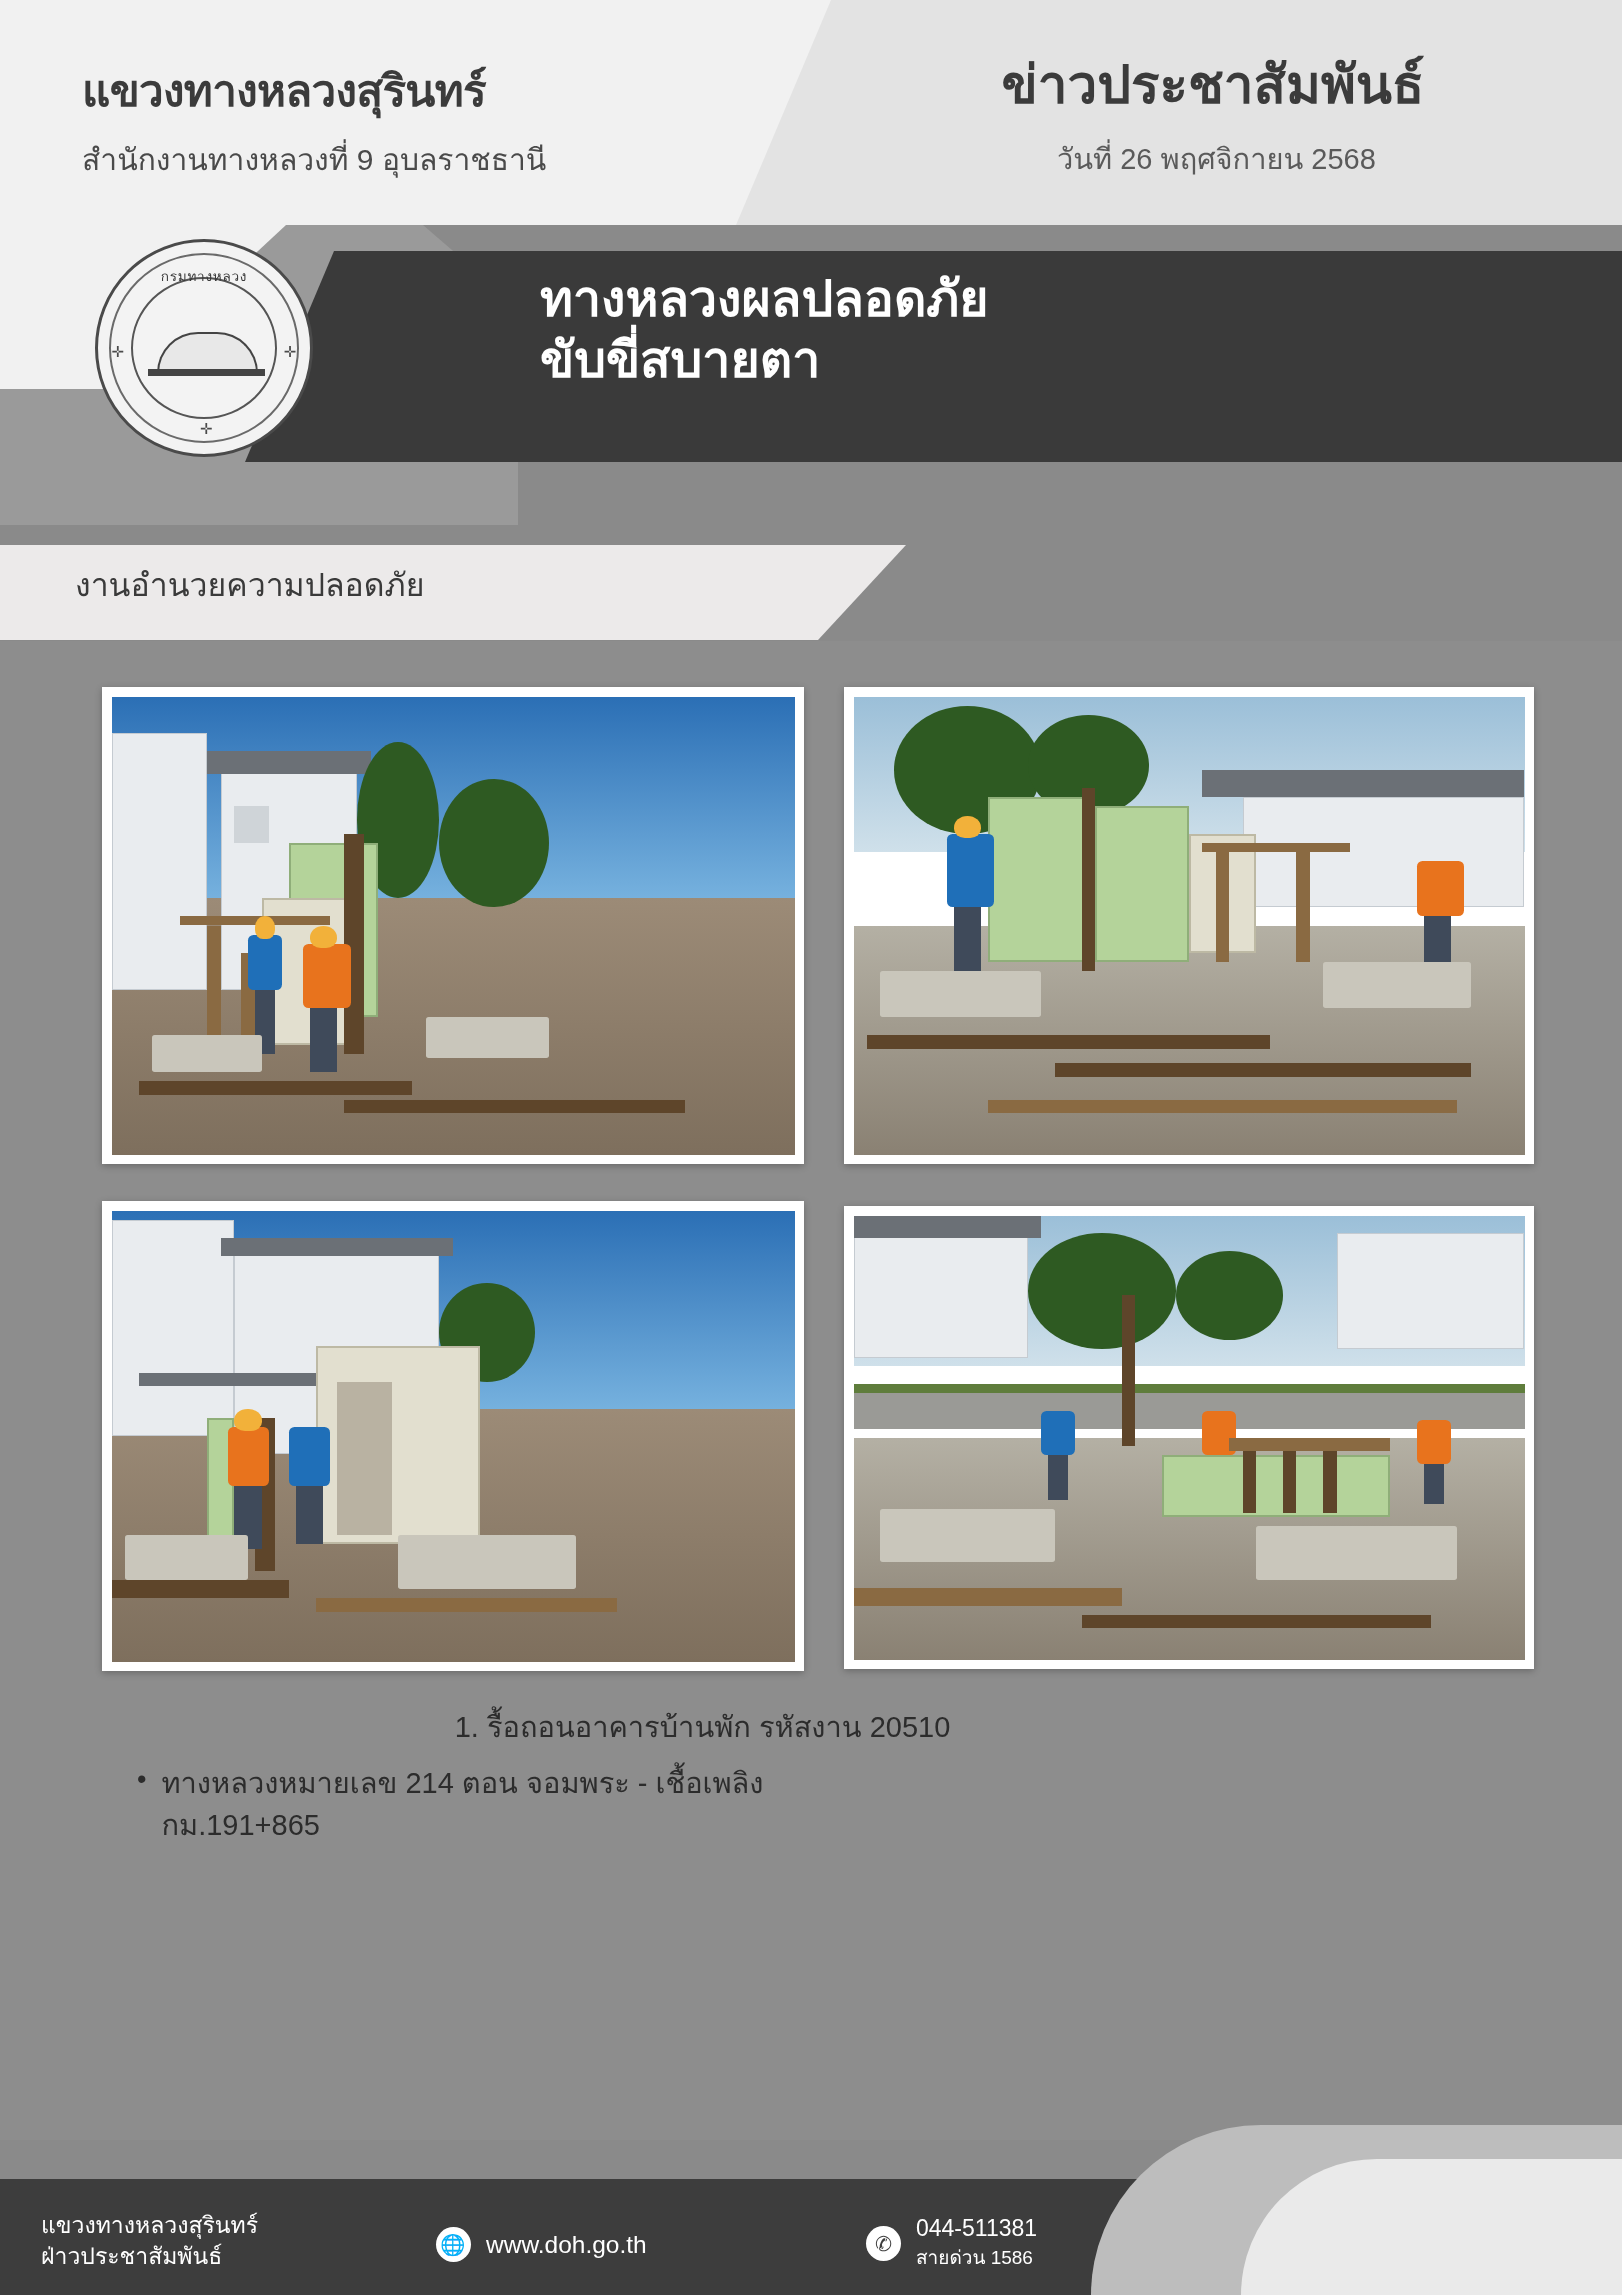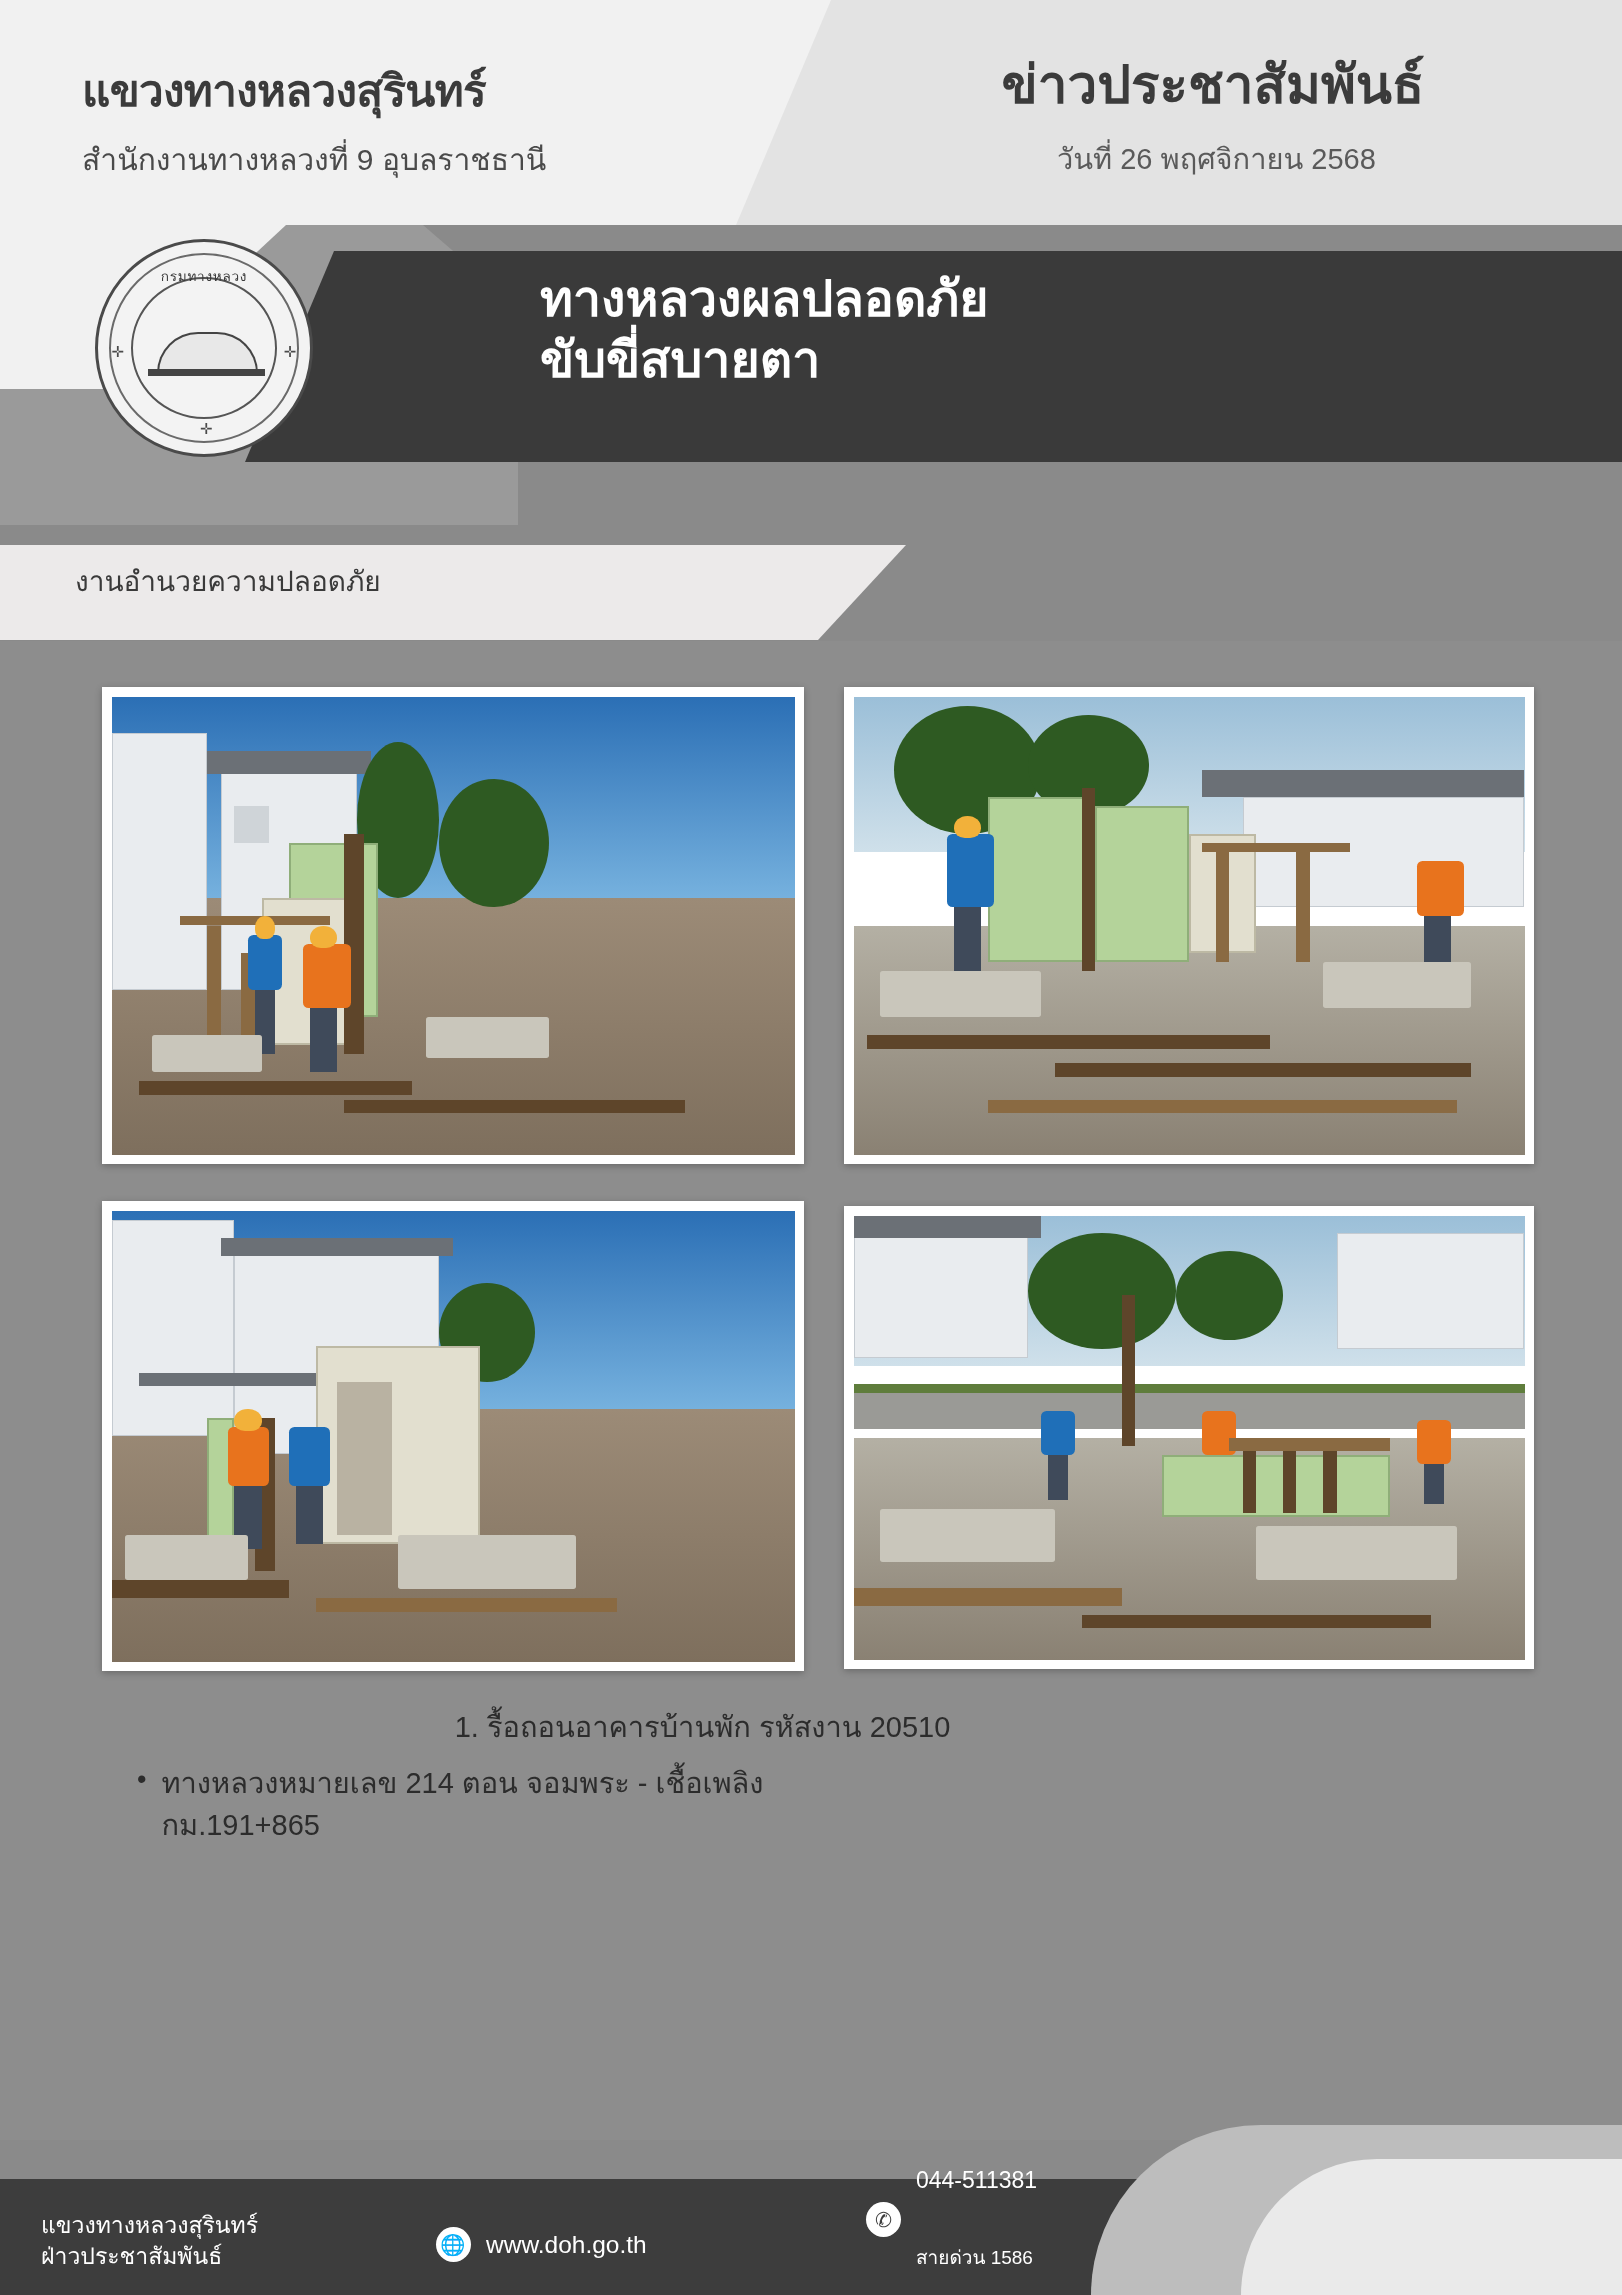--- a/index.html
+++ b/index.html
@@ -154,21 +154,21 @@
   .sub-banner {
     position: absolute;
     left: 0; top: 545px;
     width: 906px; height: 95px;
     background: #eceaea;
     clip-path: polygon(0 0, 906px 0, 818px 95px, 0 95px);
   }
   .sub-banner-text {
     position: absolute;
     left: 75px; top: 559px;
-    font-size: 28px;
+    font-size: 32px;
     color: #3a3a3a;
   }
 
   
   .body-area {
     position: absolute;
     left: 0; top: 641px;
     width: 1623px; height: 1499px;
     background: #8d8d8d;
   }
@@ -462,18 +462,18 @@
 
   <div class="footer-item f-web">
     <span class="circ-icon">🌐</span>
     <span class="txt">www.doh.go.th</span>
   </div>
 
   <div class="footer-item f-tel">
     <span class="circ-icon">✆</span>
     <span>
       <span class="txt1" style="display:block;">044-511381</span>
-      <span class="txt2" style="display:block;margin-top:48px;">สายด่วน 1586</span>
+      <span class="txt2" style="display:block;">สายด่วน 1586</span>
     </span>
   </div>
 
 </div>
 
 
 </body></html>

